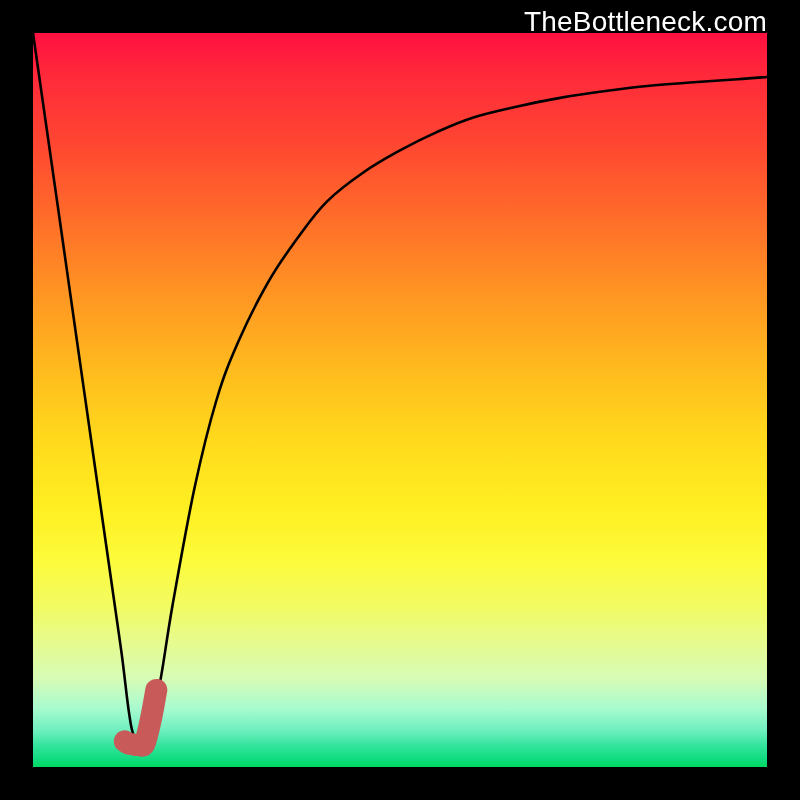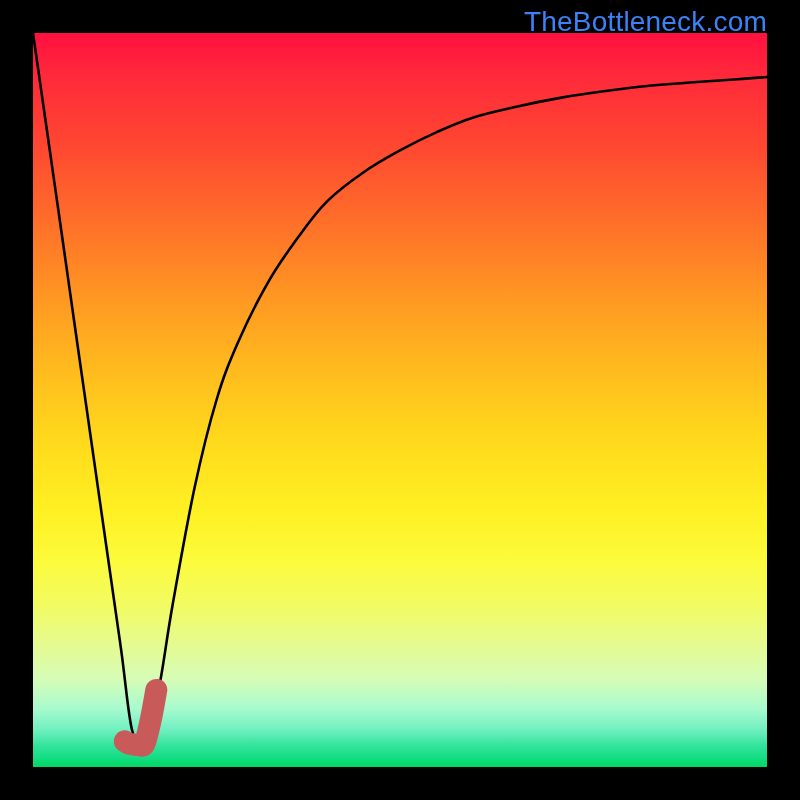--- a/index.html
+++ b/index.html
@@ -48,21 +48,21 @@
     position: absolute;
     inset: 0;
     width: 100%;
     height: 100%;
     overflow: visible;
   }
   .watermark {
     position: absolute;
     right: 33px;
     top: 6px;
-    color: #3b82f6;
+    color: #ffffff;
     font-size: 28px;
     font-weight: 400;
     letter-spacing: 0.2px;
   }
 </style>
 </head>
 <body>
 
 <div class="frame">
   <div class="plot-area">

